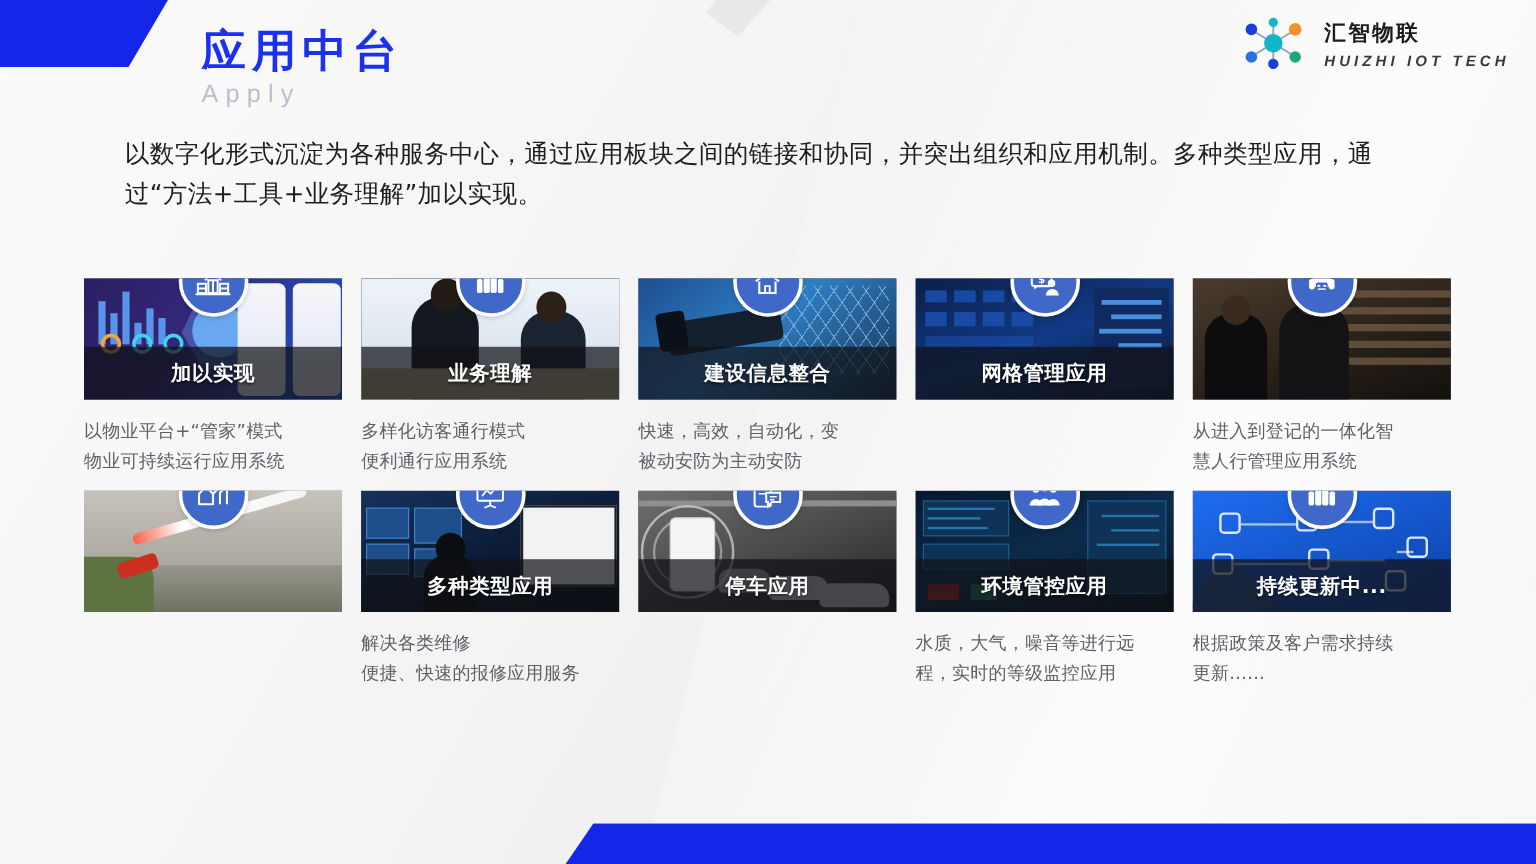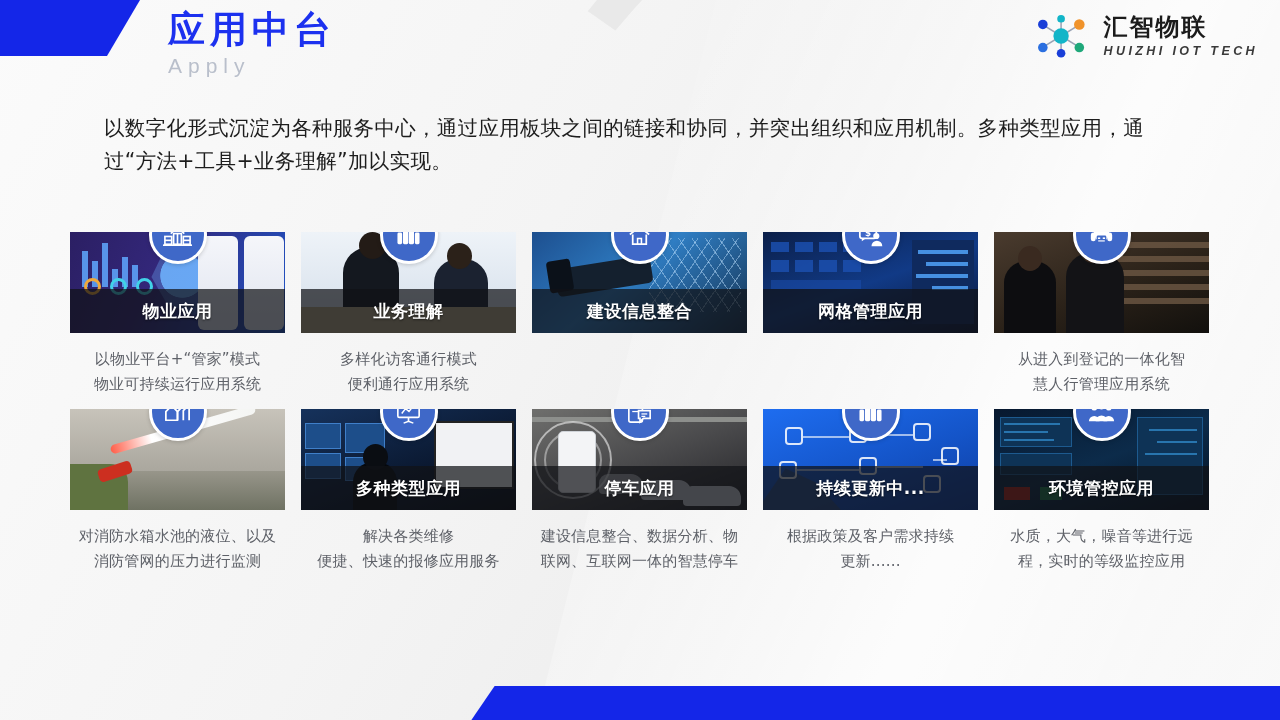--- a/index.html
+++ b/index.html
@@ -76,37 +76,37 @@
   }
 
   
   .header { position: absolute; left:0; top:0; width:1280px; height:92px; }
   .header-tab {
     position: absolute; left: -10px; top: 0;
     width: 150px; height: 56px;
     background: #1426e8;
     clip-path: polygon(0 0, 100% 0, 78% 100%, 0 100%);
   }
-  .title-block { position: absolute; left: 168px; top: 7px; }
+  .title-block { position: absolute; left: 168px; top: 20px; }
   .title-main {
     font-size: 37px; font-weight: 700; color: #1c31ef;
     letter-spacing: 5px; line-height: 46px;
     font-family: "DejaVu Sans","Liberation Sans", sans-serif;
   }
   .title-sub {
     font-size: 21px; color: #b9bfcb; letter-spacing: 6px;
     margin-top: 1px; font-weight: 400;
   }
 
   
   .logo { position:absolute; right: 22px; top: 12px; display:flex; align-items:center; gap:10px; }
   .logo-mark { width: 62px; height: 48px; }
   .logo-text { display:flex; flex-direction:column; justify-content:center; }
   .logo-cn {
-    font-size: 24px; font-weight: 700; color:#1b1b1b; letter-spacing: 2px;
+    font-size: 18px; font-weight: 700; color:#1b1b1b; letter-spacing: 2px;
     font-family: "DejaVu Sans","Liberation Sans",sans-serif; line-height: 27px;
   }
   .logo-en {
     font-size: 12.5px; color:#3a3a3a; letter-spacing: 3.4px; font-weight:600;
     margin-top: 3px; font-style: italic;
   }
 
   
   .intro {
     position: absolute; left: 104px; top: 112px; width: 1070px;
@@ -143,21 +143,21 @@
     position: absolute; left: 50%; top: -26px; transform: translateX(-50%);
     width: 58px; height: 58px; border-radius: 50%;
     background: #3f68c8;
     border: 3px solid #fff;
     display:flex; align-items:center; justify-content:center;
     box-shadow: 0 1px 4px rgba(0,0,0,.18);
     z-index: 3;
   }
   .card-badge svg { width: 31px; height: 31px; display:block; }
   .card-desc {
-    margin-top: 14px; text-align:center;
+    margin-top: 14px; 
     font-size: 15px; line-height: 25px; color:#5e6168;
     font-family:"DejaVu Sans","Liberation Sans",sans-serif;
     letter-spacing: .2px;
   }
 
   
   .ph { position:absolute; inset:0; }
   
   .ph-dash { background: linear-gradient(115deg,#2b1f63 0%,#33277a 40%,#1f56c9 100%); }
   .ph-dash .bar { position:absolute; bottom:46px; width:6px; background:#5fa8ff; opacity:.85; }
@@ -288,21 +288,21 @@
         <div class="bar" style="left:52px;height:30px"></div>
           <div class="bar" style="left:62px;height:22px"></div>
         <div class="dot" style="left:14px;top:46px;border-color:#f0a93b"></div>
         <div class="dot" style="left:40px;top:46px"></div>
         <div class="dot" style="left:66px;top:46px"></div>
         <div class="map"></div>
         <div class="phone" style="left:128px"></div>
         <div class="phone" style="left:174px"></div>
       </div>
       <div class="card-bar">
-        <span class="card-title">物业应用</span>
+        <span class="card-title">加以实现</span>
       </div>
       <div class="card-badge">
         <svg viewBox="0 0 32 32" fill="none" stroke="#fff" stroke-width="1.7">
           <path d="M9 14 L16 8 L23 14"></path>
             <rect x="12" y="14" width="8" height="11"></rect>
             <line x1="16" y1="14" x2="16" y2="25"></line>
           <rect x="3" y="17" width="7" height="8"></rect>
             <rect x="22" y="17" width="7" height="8"></rect>
           <line x1="3" y1="21" x2="10" y2="21"></line>
             <line x1="22" y1="21" x2="29" y2="21"></line>
@@ -354,20 +354,22 @@
         <span class="card-title">建设信息整合</span>
       </div>
       <div class="card-badge">
         <svg viewBox="0 0 32 32" fill="none" stroke="#fff" stroke-width="1.8">
           <path d="M6 15 L16 7 L26 15"></path>
             <path d="M9 15 V25 H23 V15"></path>
           <path d="M14 25 V19 h4 v6" stroke-width="1.6"></path>
         </svg>
       </div>
     </div>
+    <div class="card-desc" style="white-space:pre-line">快速，高效，自动化，变
+被动安防为主动安防</div>
   </div>
 
   <div class="card">
     <div class="card-media">
       <div class="ph ph-grid">
         <div class="tile" style="left:8px;top:10px;width:18px;height:10px"></div>
         <div class="tile" style="left:32px;top:10px;width:18px;height:10px"></div>
         <div class="tile" style="left:56px;top:10px;width:18px;height:10px"></div>
         <div class="tile" style="left:80px;top:10px;width:18px;height:10px"></div>
         <div class="tile" style="left:8px;top:28px;width:18px;height:12px"></div>
@@ -434,22 +436,20 @@
           <div class="noz"></div>
       </div>
       <div class="card-badge">
         <svg viewBox="0 0 32 32" fill="none" stroke="#fff" stroke-width="1.8" stroke-linejoin="round">
           <path d="M4 24 V15 L10 9 L16 15 V24 Z"></path>
           <path d="M16 24 V15 L21 10"></path>
           <path d="M22 24 V14 L26 10 L28 12 V24"></path>
         </svg>
       </div>
     </div>
-    <div class="card-desc" style="white-space:pre-line">对消防水箱水池的液位、以及
-消防管网的压力进行监测</div>
   </div>
 
   <div class="card">
     <div class="card-media">
       <div class="ph ph-ctrl">
         <div class="scr" style="left:4px;top:14px;width:36px;height:26px"></div>
         <div class="scr" style="left:4px;top:44px;width:36px;height:26px"></div>
         <div class="scr" style="left:44px;top:14px;width:40px;height:30px"></div>
         <div class="scr" style="left:44px;top:48px;width:40px;height:24px"></div>
         <div class="head"></div>
@@ -490,22 +490,53 @@
         <svg viewBox="0 0 32 32" fill="none" stroke="#fff" stroke-width="1.7">
           <rect x="5" y="6" width="14" height="20" rx="2"></rect>
           <line x1="8.5" y1="11" x2="15.5" y2="11" stroke-width="1.3"></line>
           <line x1="8.5" y1="15" x2="15.5" y2="15" stroke-width="1.3"></line>
           <path d="M15 14 h12 v8 h-7 l-3.5 3.5 V22 h-1.5 z" fill="#3f68c8"></path>
           <line x1="18" y1="17.5" x2="24" y2="17.5" stroke-width="1.3"></line>
           <line x1="18" y1="20" x2="22" y2="20" stroke-width="1.3"></line>
         </svg>
       </div>
     </div>
-    <div class="card-desc" style="white-space:pre-line">建设信息整合、数据分析、物
-联网、互联网一体的智慧停车</div>
+  </div>
+
+  <div class="card">
+    <div class="card-media">
+      <div class="ph ph-env">
+        <div class="blk" style="left:6px;top:8px;width:72px;height:30px"></div>
+        <div class="blk" style="left:6px;top:44px;width:72px;height:22px"></div>
+        <div class="blk" style="right:6px;top:8px;width:66px;height:78px"></div>
+        <div class="ln" style="left:10px;top:14px;width:56px"></div>
+        <div class="ln" style="left:10px;top:22px;width:44px"></div>
+        <div class="ln" style="left:10px;top:30px;width:50px"></div>
+        <div class="ln" style="right:12px;top:20px;width:48px"></div>
+        <div class="ln" style="right:12px;top:32px;width:40px"></div>
+        <div class="ln" style="right:12px;top:44px;width:52px"></div>
+        <div class="red"></div>
+          <div class="grn"></div>
+      </div>
+      <div class="card-bar">
+        <span class="card-title">环境管控应用</span>
+      </div>
+      <div class="card-badge">
+        <svg viewBox="0 0 32 32" fill="#fff">
+          <circle cx="8.5" cy="11" r="3"></circle>
+            <path d="M3 25 a5.5 5.5 0 0 1 11 0 z"></path>
+          <circle cx="16" cy="9.5" r="3.4"></circle>
+            <path d="M10 25 a6 6 0 0 1 12 0 z"></path>
+          <circle cx="23.5" cy="11" r="3"></circle>
+            <path d="M18 25 a5.5 5.5 0 0 1 11 0 z"></path>
+        </svg>
+      </div>
+    </div>
+    <div class="card-desc" style="white-space:pre-line">水质，大气，噪音等进行远
+程，实时的等级监控应用</div>
   </div>
 
   <div class="card">
     <div class="card-media">
       <div class="ph ph-iot">
         <div class="bld"></div>
         <div class="node" style="left:22px;top:18px"></div>
         <div class="node" style="left:86px;top:16px"></div>
         <div class="node" style="left:150px;top:14px"></div>
         <div class="node" style="left:16px;top:52px"></div>
@@ -531,48 +562,15 @@
             <rect x="16.3" y="11" width="5.4" height="14" rx="1.5"></rect>
           <circle cx="25" cy="9" r="2.6"></circle>
             <rect x="22.6" y="13" width="4.8" height="12" rx="1.4"></rect>
         </svg>
       </div>
     </div>
     <div class="card-desc" style="white-space:pre-line">根据政策及客户需求持续
 更新......</div>
   </div>
 
-  <div class="card">
-    <div class="card-media">
-      <div class="ph ph-env">
-        <div class="blk" style="left:6px;top:8px;width:72px;height:30px"></div>
-        <div class="blk" style="left:6px;top:44px;width:72px;height:22px"></div>
-        <div class="blk" style="right:6px;top:8px;width:66px;height:78px"></div>
-        <div class="ln" style="left:10px;top:14px;width:56px"></div>
-        <div class="ln" style="left:10px;top:22px;width:44px"></div>
-        <div class="ln" style="left:10px;top:30px;width:50px"></div>
-        <div class="ln" style="right:12px;top:20px;width:48px"></div>
-        <div class="ln" style="right:12px;top:32px;width:40px"></div>
-        <div class="ln" style="right:12px;top:44px;width:52px"></div>
-        <div class="red"></div>
-          <div class="grn"></div>
-      </div>
-      <div class="card-bar">
-        <span class="card-title">环境管控应用</span>
-      </div>
-      <div class="card-badge">
-        <svg viewBox="0 0 32 32" fill="#fff">
-          <circle cx="8.5" cy="11" r="3"></circle>
-            <path d="M3 25 a5.5 5.5 0 0 1 11 0 z"></path>
-          <circle cx="16" cy="9.5" r="3.4"></circle>
-            <path d="M10 25 a6 6 0 0 1 12 0 z"></path>
-          <circle cx="23.5" cy="11" r="3"></circle>
-            <path d="M18 25 a5.5 5.5 0 0 1 11 0 z"></path>
-        </svg>
-      </div>
-    </div>
-    <div class="card-desc" style="white-space:pre-line">水质，大气，噪音等进行远
-程，实时的等级监控应用</div>
-  </div>
-
 </div>
 
 <div class="footer"></div>
 
 </body></html>

